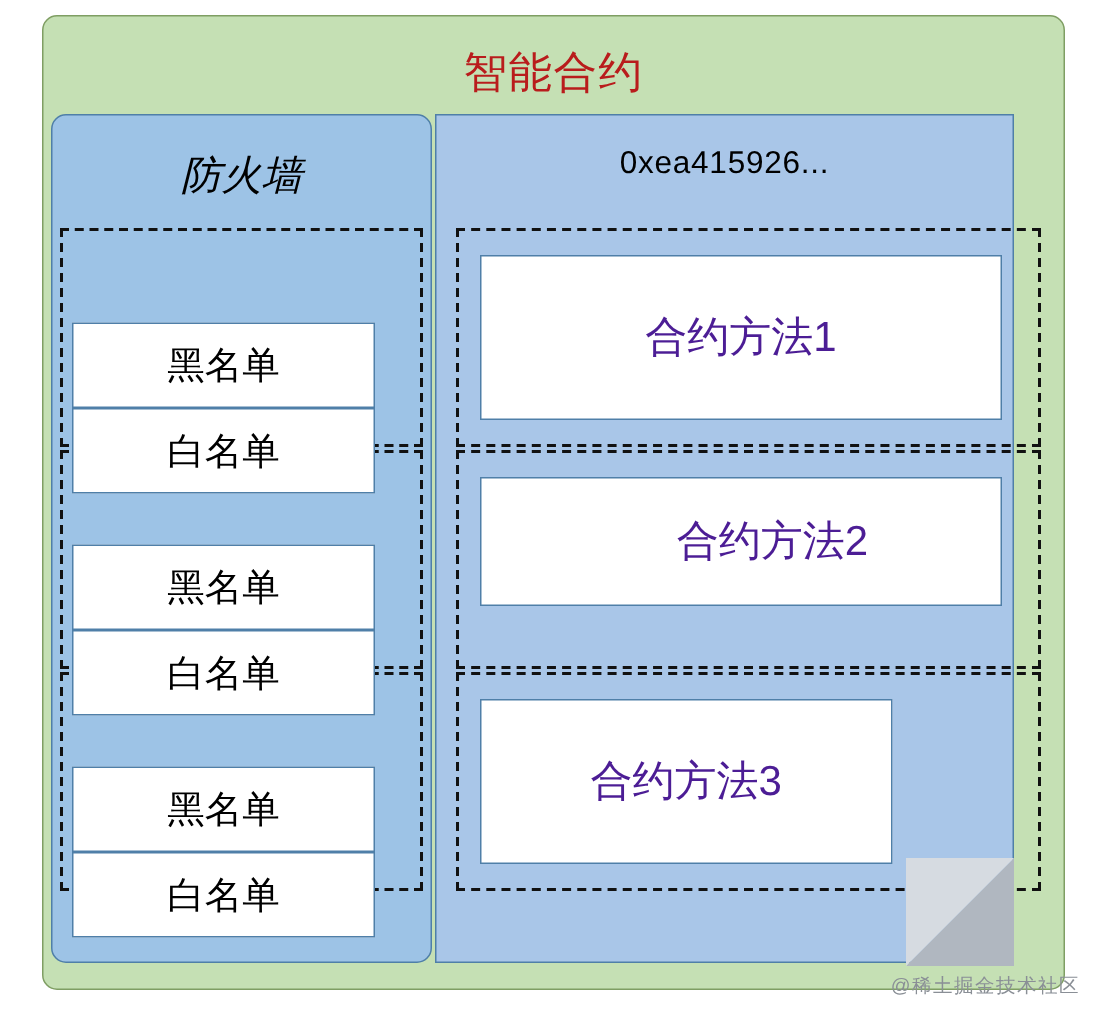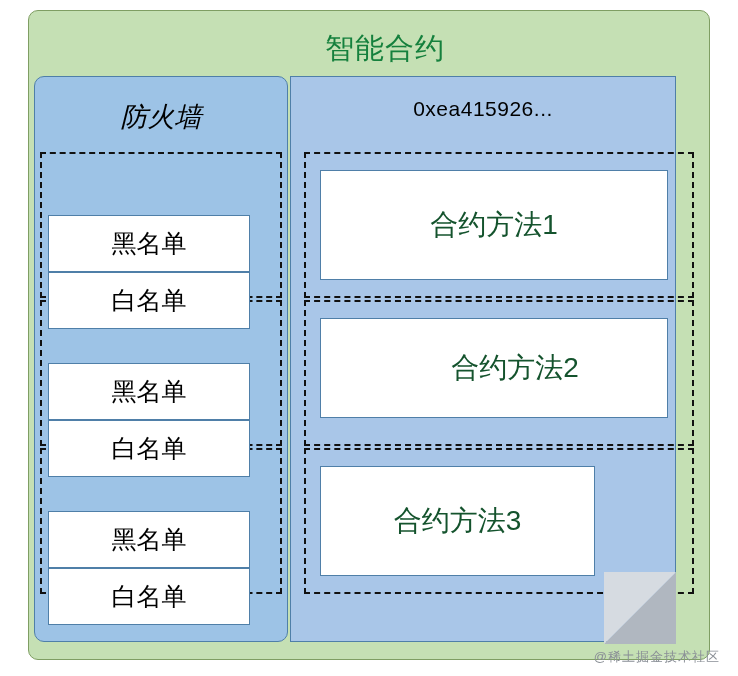--- a/index.html
+++ b/index.html
@@ -29,23 +29,22 @@
     border-radius: 10px;
     box-sizing: border-box;
   }
   .outer-title {
     position: absolute;
     left: 0;
     top: 18px;
     width: 100%;
     text-align: center;
     font-size: 29px;
-    color: #15803d;
+    color: #b91c1c;
     letter-spacing: 1px;
-    margin-left: 16px;
   }
   
   .firewall-box {
     position: absolute;
     left: 34px;
     top: 76px;
     width: 254px;
     height: 566px;
     background: #9dc3e6;
     border: 1.5px solid #4f7fa8;
@@ -114,21 +113,21 @@
   
   .method-card {
     position: absolute;
     background: #ffffff;
     border: 1.5px solid #4f7fa8;
     box-sizing: border-box;
     display: flex;
     align-items: center;
     justify-content: center;
     font-size: 28px;
-    color: #14532d;
+    color: #4c1d95;
   }
   
   .fold-shadow {
     position: absolute;
     left: 604px;
     top: 572px;
     width: 0;
     height: 0;
     border-left: 72px solid transparent;
     border-bottom: 72px solid #b0b7c0;
@@ -179,20 +178,20 @@
   <div class="list-card" style="left:48px;top:168px;width:202px;height:57px;">黑名单</div>
   <div class="list-card" style="left:48px;top:225px;width:202px;height:57px;">白名单</div>
 
   <div class="list-card" style="left:48px;top:316px;width:202px;height:57px;">黑名单</div>
   <div class="list-card" style="left:48px;top:373px;width:202px;height:57px;">白名单</div>
 
   <div class="list-card" style="left:48px;top:464px;width:202px;height:57px;">黑名单</div>
   <div class="list-card" style="left:48px;top:521px;width:202px;height:57px;">白名单</div>
 
   <div class="method-card" style="left:320px;top:170px;width:348px;height:110px;">合约方法1</div>
-  <div class="method-card" style="left:320px;top:318px;width:348px;height:100px;padding-left:42px;">合约方法2</div>
+  <div class="method-card" style="left:320px;top:318px;width:348px;height:86px;padding-left:42px;">合约方法2</div>
   <div class="method-card" style="left:320px;top:466px;width:275px;height:110px;">合约方法3</div>
 
   <div class="fold-shadow"></div>
   <div class="fold-shadow2"></div>
 
   <div class="watermark">@稀土掘金技术社区</div>
 </div>
 
 </body></html>

